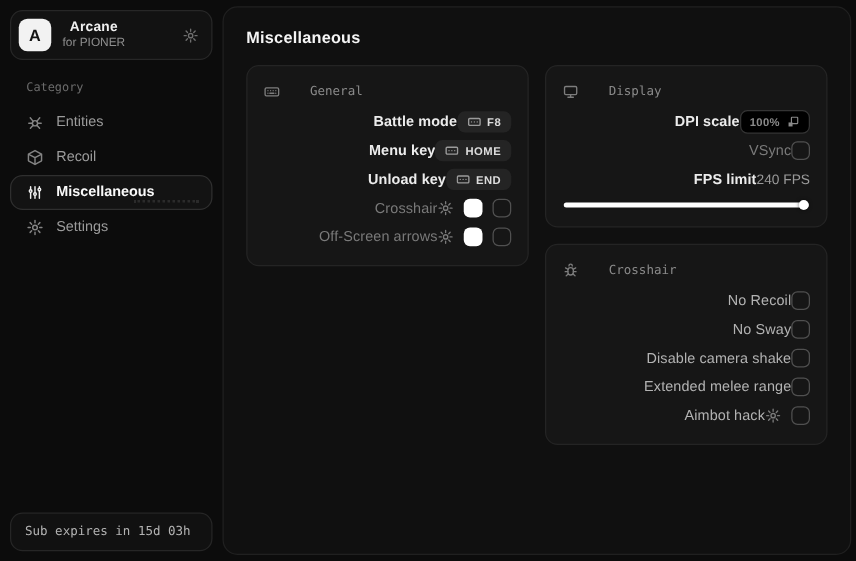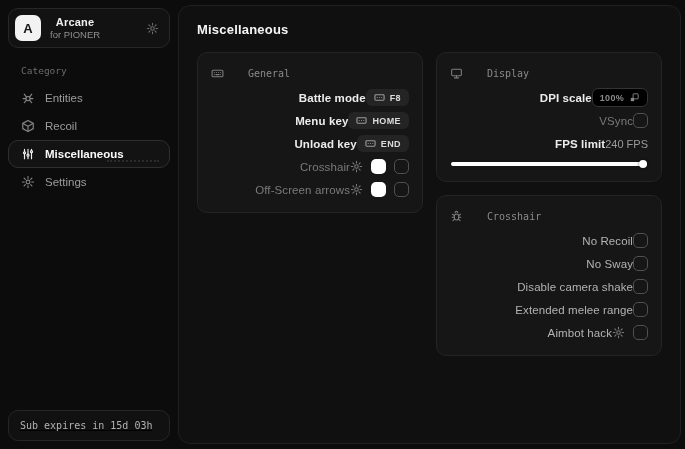--- a/index.html
+++ b/index.html
@@ -22,21 +22,21 @@
   .nav { display:flex; flex-direction:column; }
   .nav-item { display:flex; align-items:center; gap:10px; height:28px; padding:0 12px;
     border:1px solid transparent; border-radius:10px; color:#9c9c9c; font-size:11.5px;
     cursor:pointer; position:relative; }
   .nav-item .icn { width:14px; height:14px; color:#848484; display:flex; flex:0 0 auto; }
   .nav-item.selected { border-color:#2f2f2f; background:#131313; color:#fafafa; font-weight:600; }
   .nav-item.selected .icn { color:#f0f0f0; }
   .wm-dots { position:absolute; right:10px; bottom:5px; width:52px;
     border-bottom:2px dotted rgba(255,255,255,.10); }
   .sidebar-footer { margin-top:auto; border:1px solid #262626; border-radius:10px;
-    padding:9px 11px; background:#111;text-decoration:underline; }
+    padding:9px 11px; background:#111; }
   .sf-line1 { font-family:"DejaVu Sans Mono", monospace; font-size:10px; color:#b3b3b3; }
   .sf-line2 { font-family:"DejaVu Sans Mono", monospace; font-size:9px; color:#6f6f6f; margin-top:4px; }
 
   
   .main { flex:1; margin:5px 4px 5px 0; border:1px solid #202020; border-radius:12px;
     background:#101010; padding:16px 18px; overflow:hidden; }
   .main-title { font-size:13px; font-weight:700; color:#f5f5f5; margin-bottom:15px; letter-spacing:.2px; }
   .columns { display:grid; grid-template-columns:1fr 1fr; gap:13px; align-items:start; }
   .col { display:flex; flex-direction:column; gap:13px; }
   .panel { background:#161616; border:1px solid #242424; border-radius:10px; padding:10px 13px 11px; }

